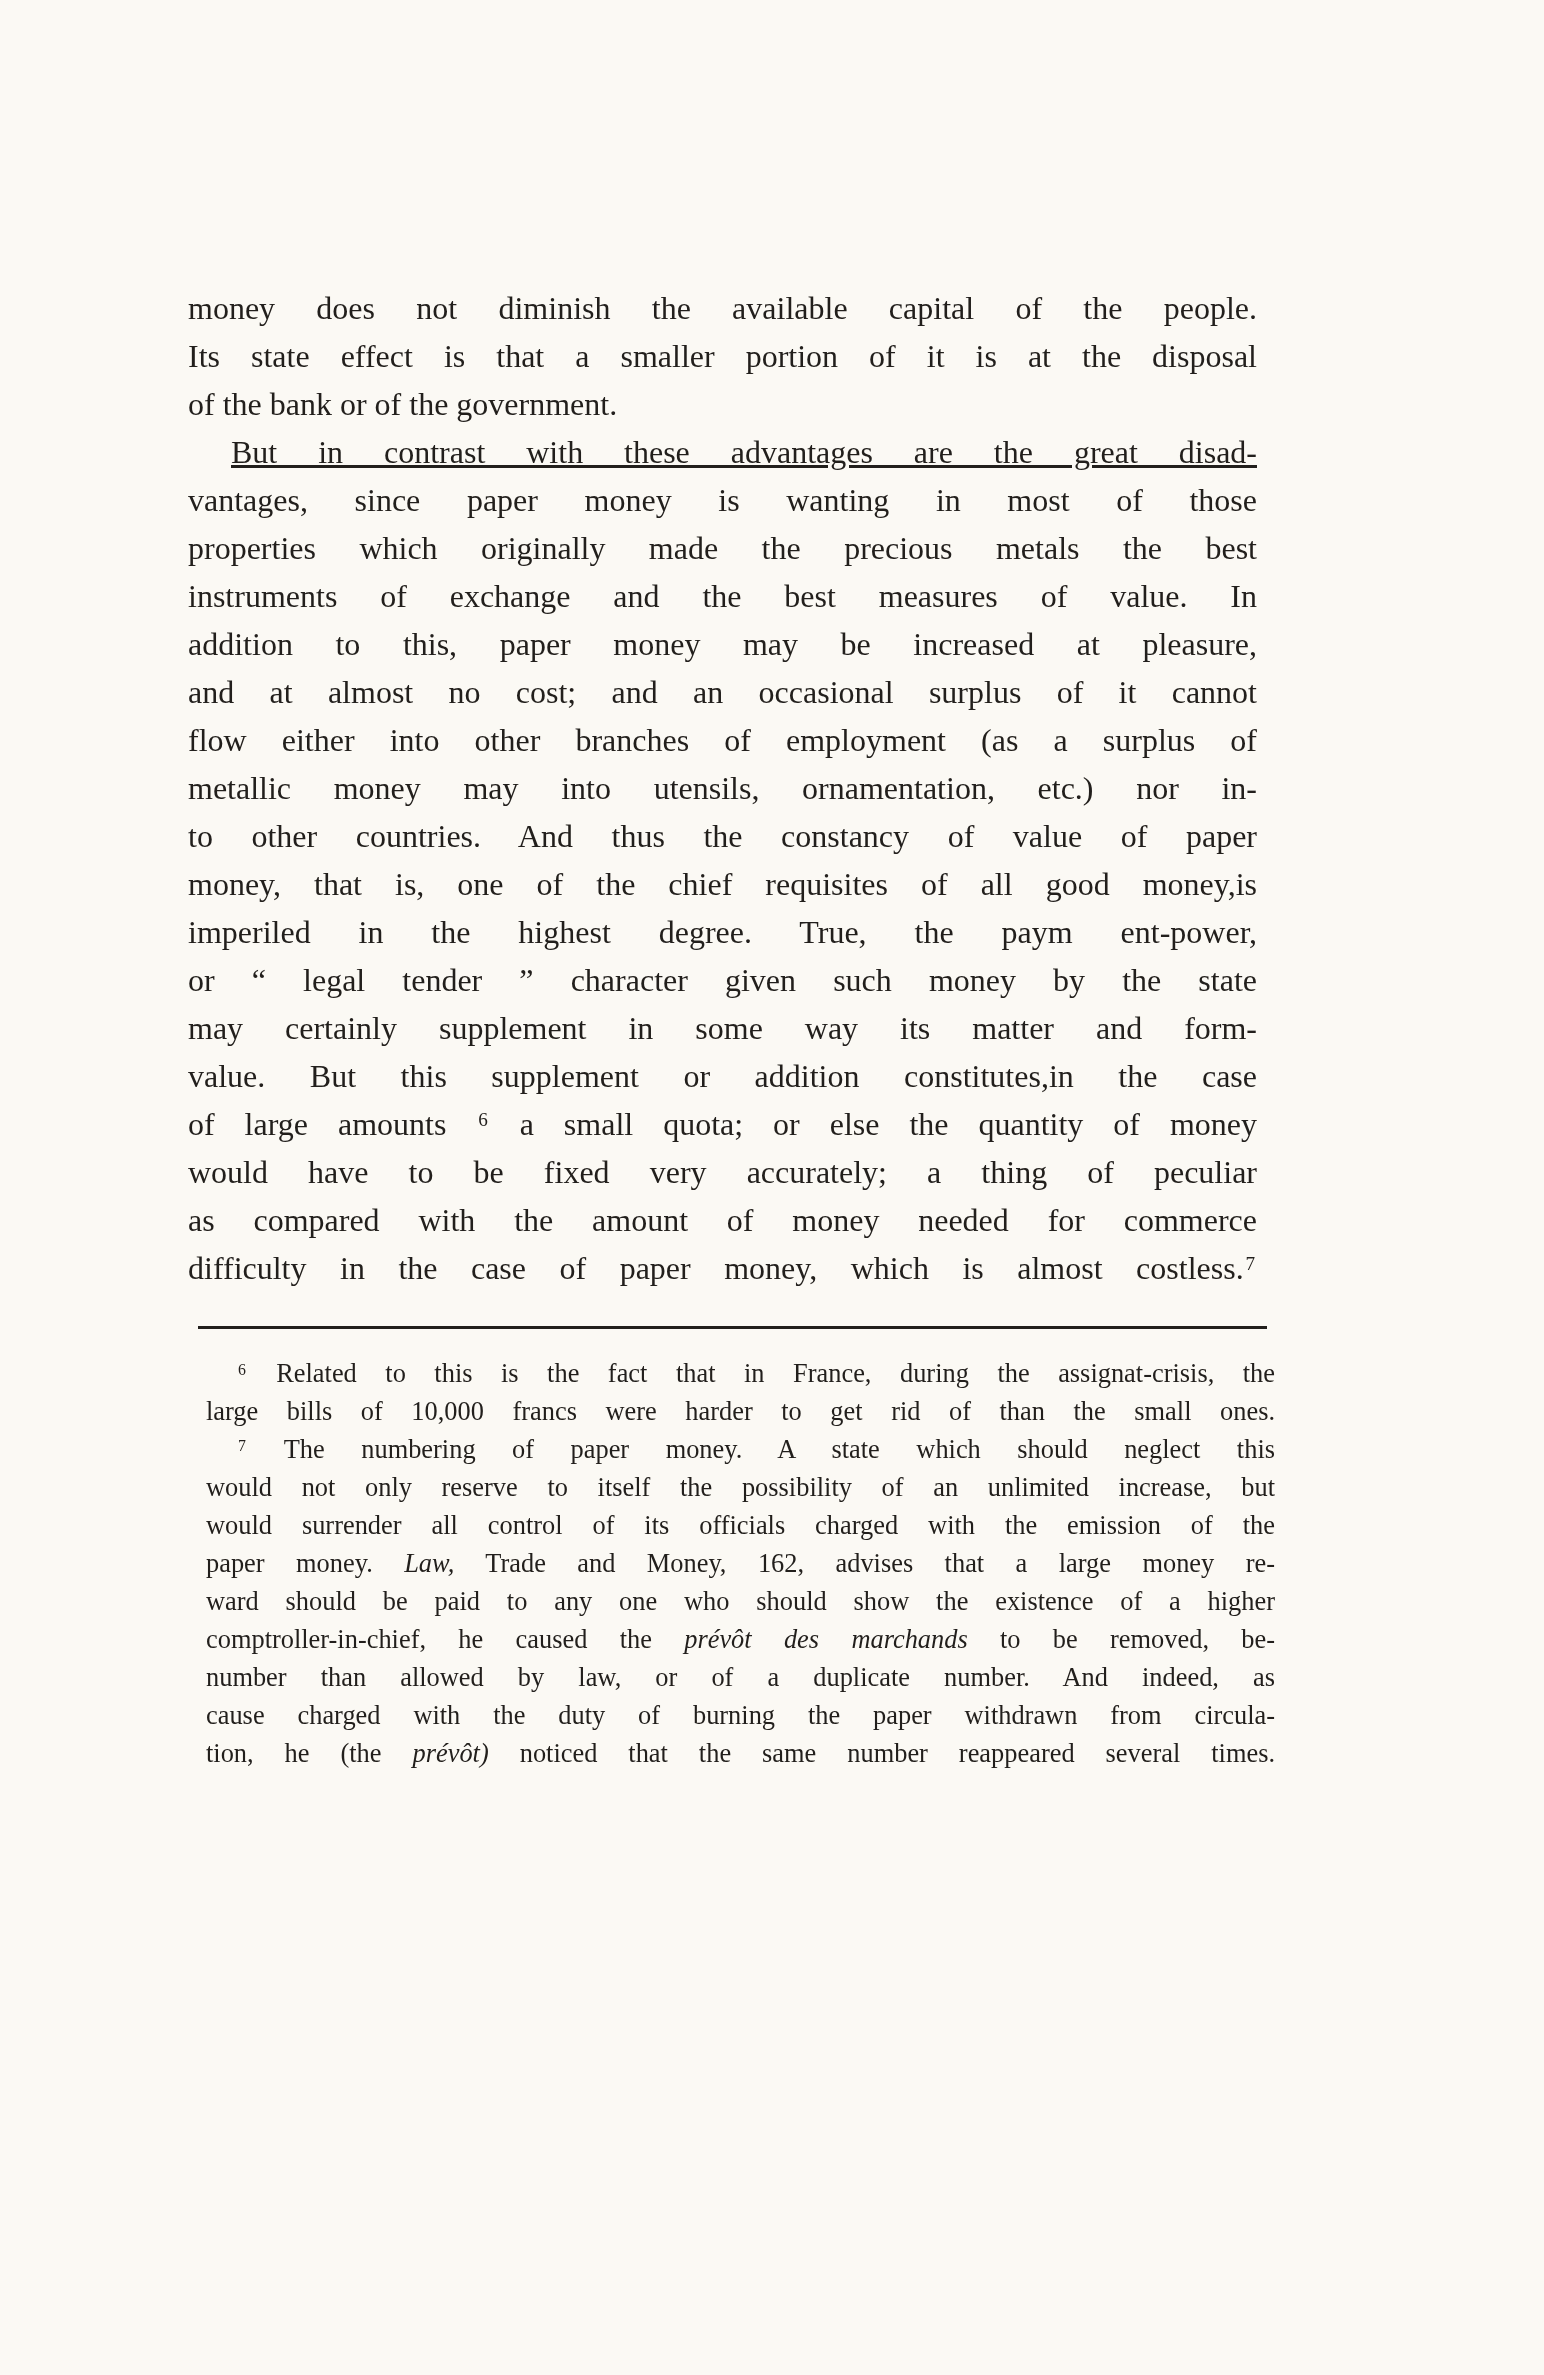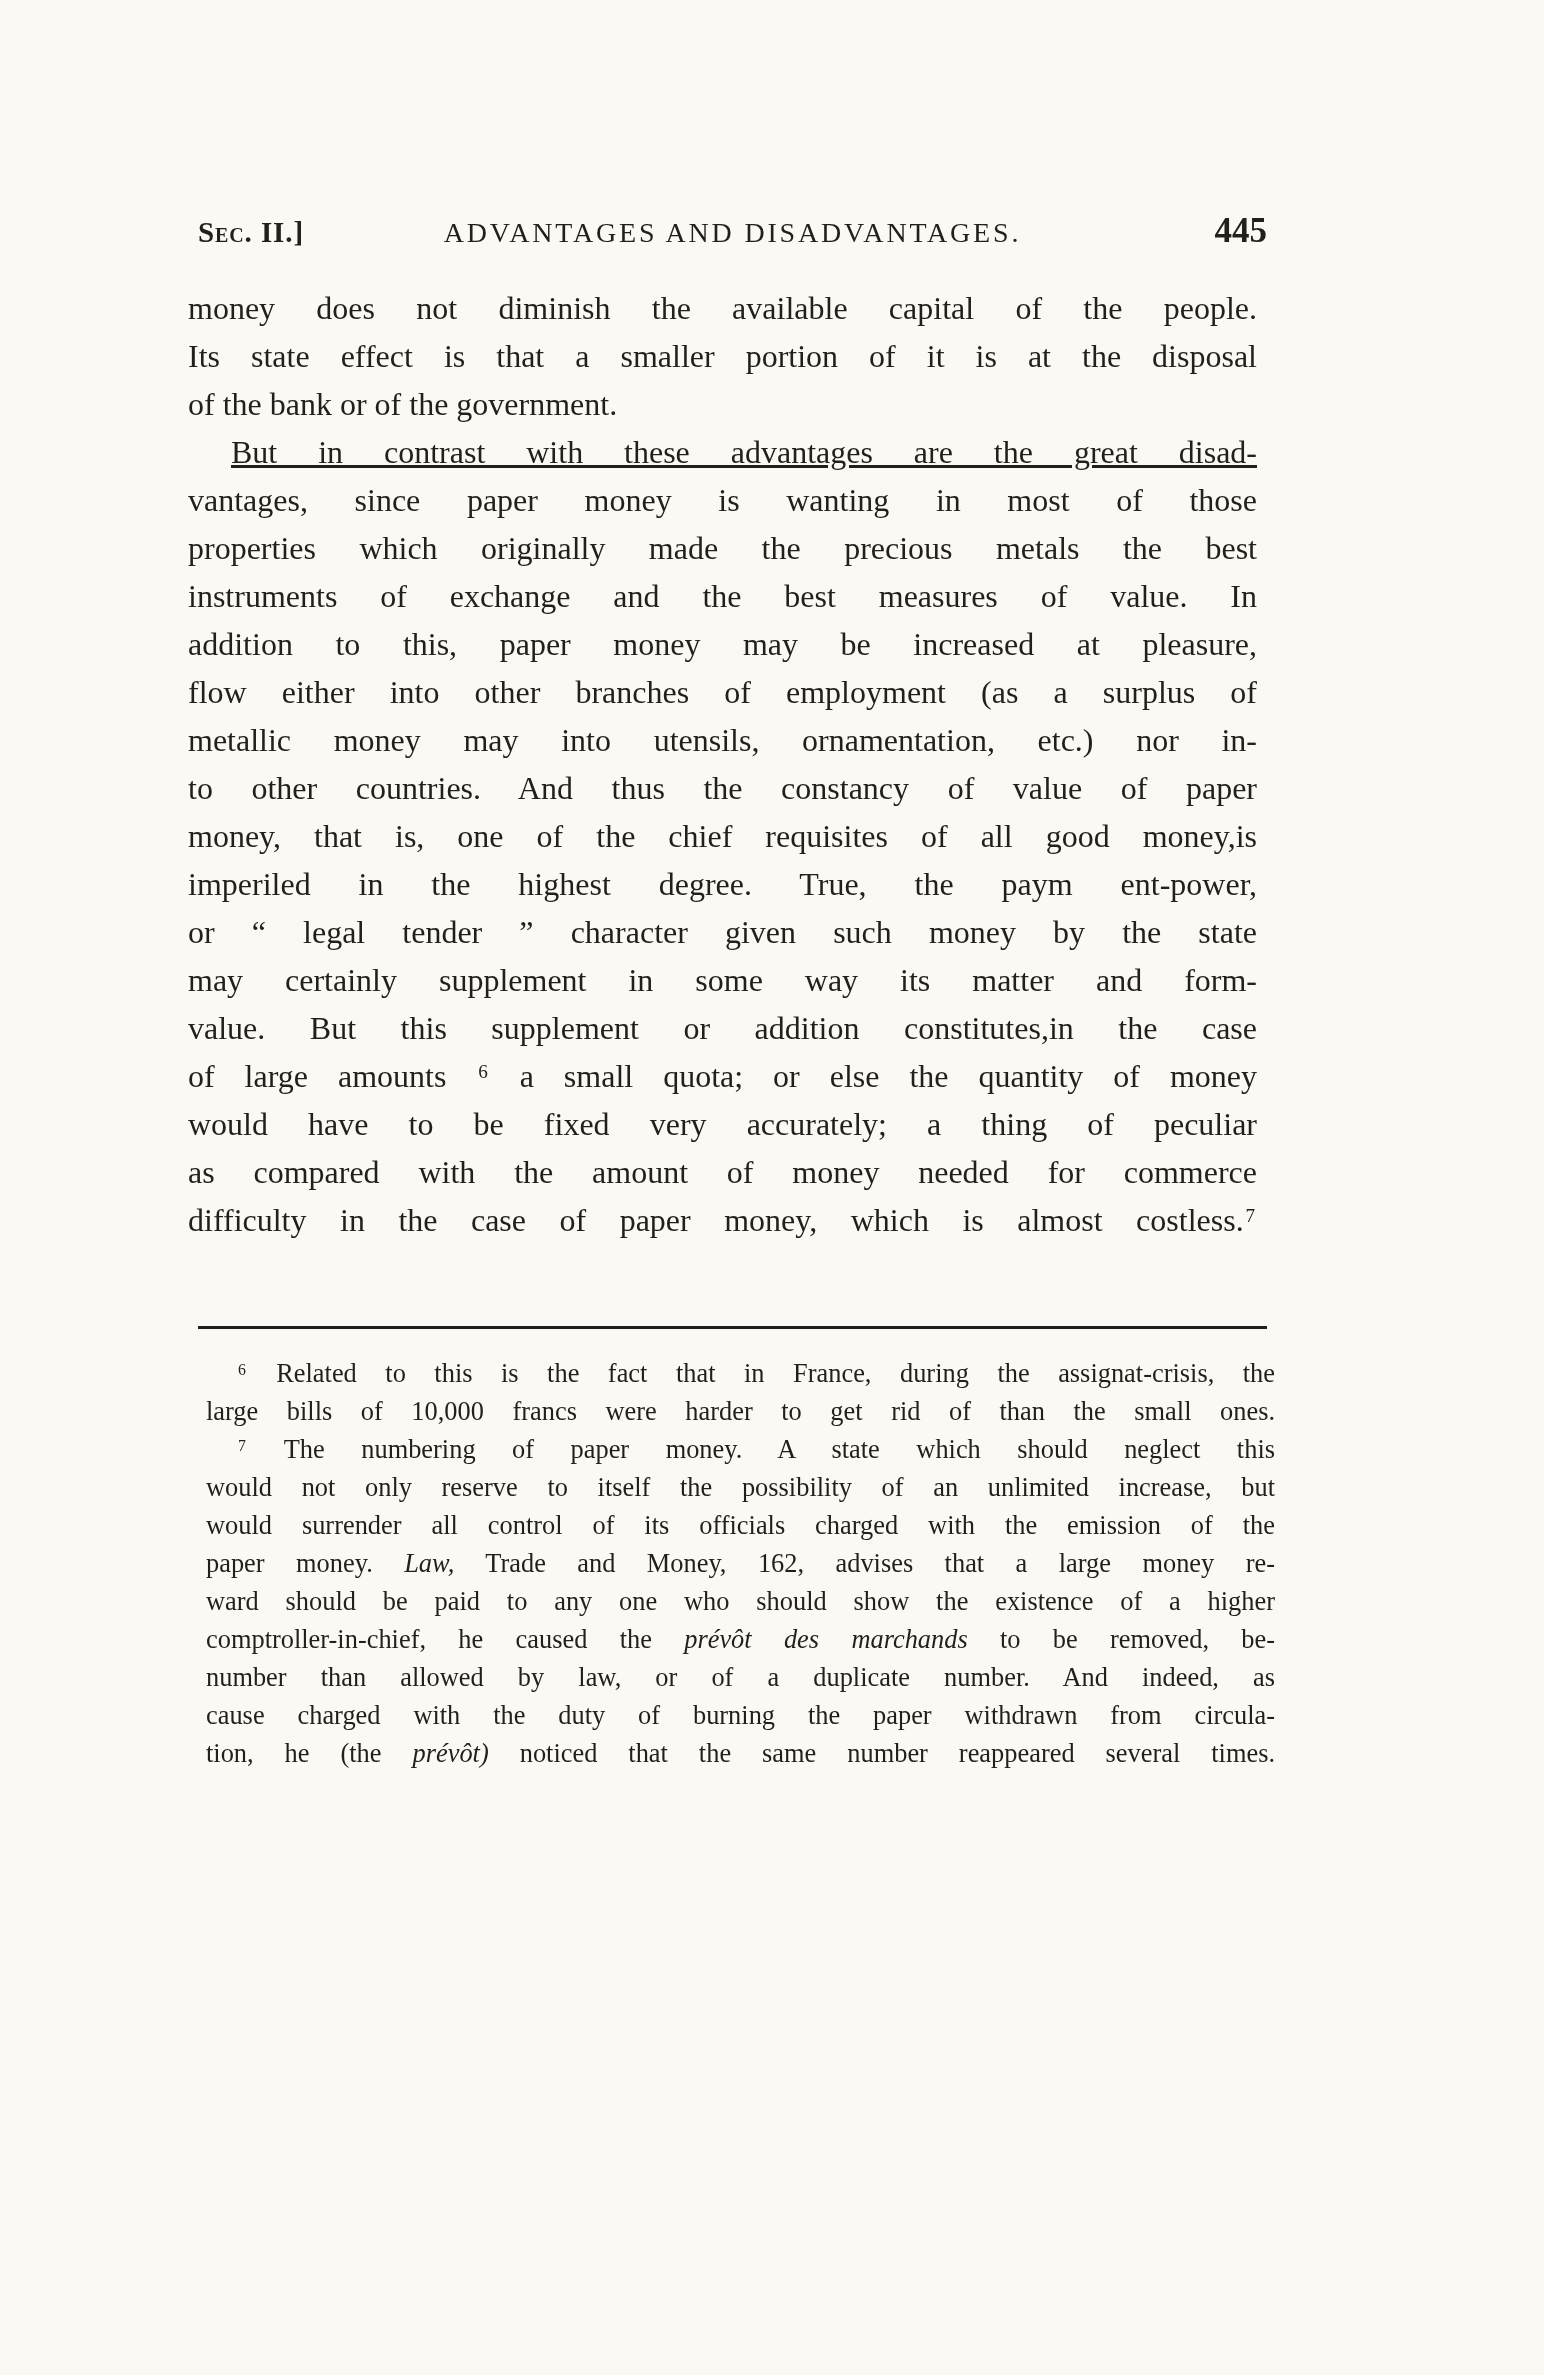--- a/index.html
+++ b/index.html
@@ -89,35 +89,31 @@
     top: -0.45em;
     vertical-align: baseline;
     padding: 0 1.9px;
   }
 </style>
 </head>
 <body>
 
 <div class="page" style="background: rgb(251, 249, 244); color: rgb(34, 31, 28);">
 
-  <div class="header">
-    <span class="sec">Sec. II.]</span>
-    <span class="title">ADVANTAGES AND DISADVANTAGES.</span>
-    <span class="pagenum">445</span>
-  </div>
 
   <div class="body" id="body-lines">
       <div class="line justify"><span>money does not diminish the available capital of the people.</span></div>
       <div class="line justify"><span>Its state effect is that a smaller portion of it is at the disposal</span></div>
       <div class="line"><span>of the bank or of the government.</span></div>
       <div class="line justify indent"><span>But in contrast with these advantages are the great disad-</span></div>
       <div class="line justify"><span>vantages, since paper money is wanting in most of those</span></div>
       <div class="line justify"><span>properties which originally made the precious metals the best</span></div>
       <div class="line justify"><span>instruments of exchange and the best measures of value. In</span></div>
       <div class="line justify"><span>addition to this, paper money may be increased at pleasure,</span></div>
+      <div class="line justify"><span>and at almost no cost; and an occasional surplus of it cannot</span></div>
       <div class="line justify"><span>flow either into other branches of employment (as a surplus of</span></div>
       <div class="line justify"><span>metallic money may into utensils, ornamentation, etc.) nor in-</span></div>
       <div class="line justify"><span>to other countries. And thus the constancy of value of paper</span></div>
       <div class="line justify"><span>money, that is, one of the chief requisites of all good money,is</span></div>
       <div class="line justify"><span>imperiled in the highest degree. True, the paym ent-power,</span></div>
       <div class="line justify"><span>or “ legal tender ” character given such money by the state</span></div>
       <div class="line justify"><span>may certainly supplement in some way its matter and form-</span></div>
       <div class="line justify"><span>value. But this supplement or addition constitutes,in the case</span></div>
       <div class="line justify"><span>of large amounts </span><sup class="fn">6</sup><span> a small quota; or else the quantity of money</span></div>
       <div class="line justify"><span>would have to be fixed very accurately; a thing of peculiar</span></div>

